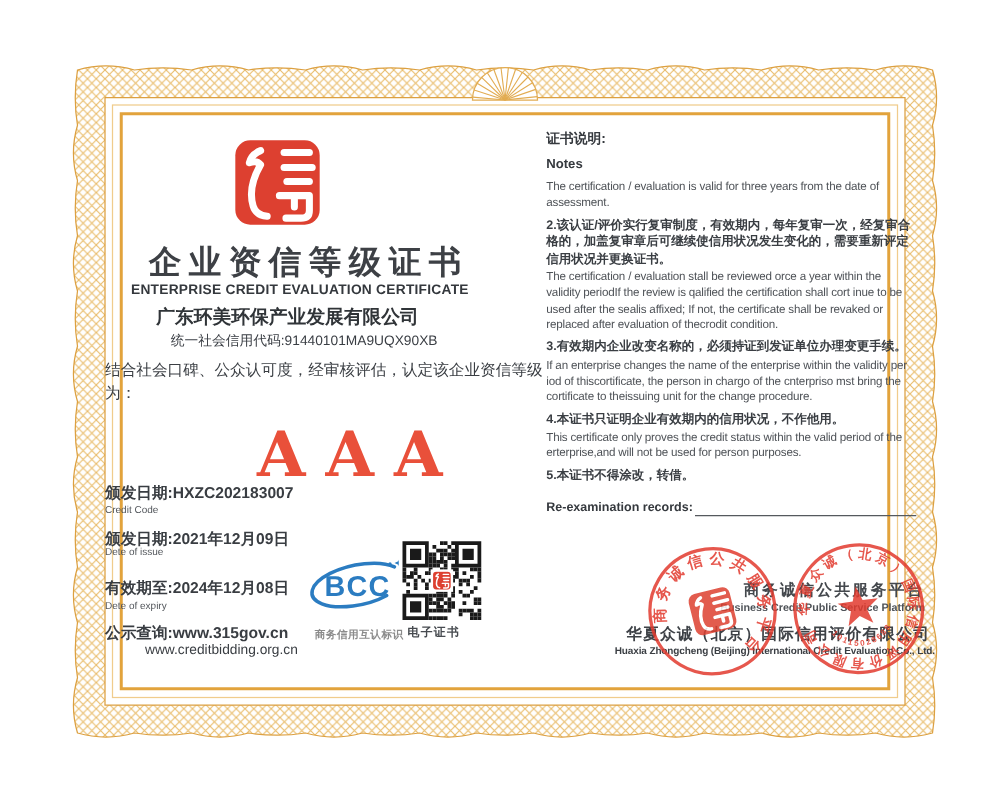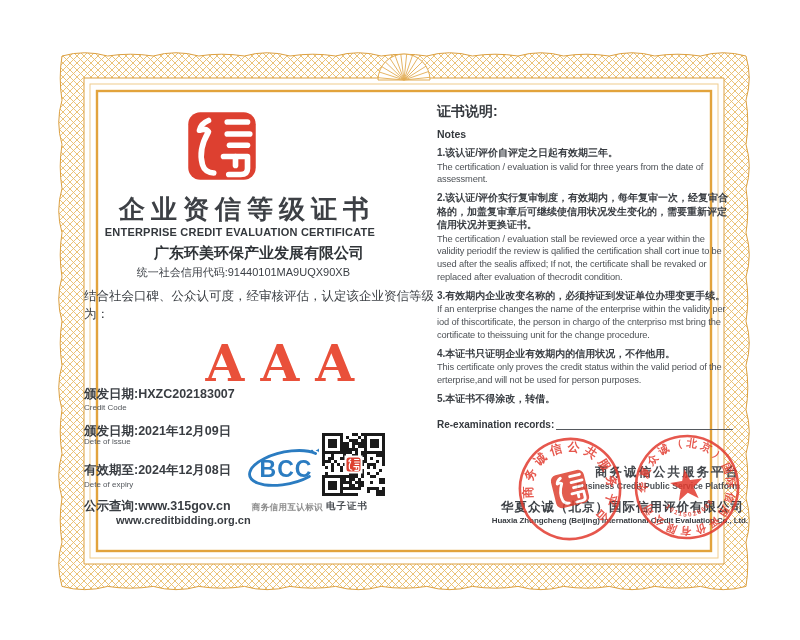--- a/index.html
+++ b/index.html
@@ -12,44 +12,44 @@
   .layer{position:absolute;left:0;top:0;pointer-events:none;}
   .abs{position:absolute;}
   .ctr{text-align:right;}
   .nw{white-space:nowrap;}
 
   
   .title-cn{left:75px;top:192px;width:300px;font-size:26px;font-weight:bold;
     letter-spacing:6px;color:#3d4045;}
   .title-en{left:75px;top:226px;width:300px;font-size:11px;font-weight:600;
     letter-spacing:.2px;color:#34383d;}
-  .company{left:84px;top:244px;width:280px;font-size:15px;font-weight:bold;color:#303438;}
+  .company{left:55px;top:244px;width:280px;font-size:15px;font-weight:bold;color:#303438;}
   .soc-code{left:70px;top:265px;width:280px;font-size:11px;color:#3a3e44;}
 
   
   .statement{left:84px;top:288px;font-size:12.5px;line-height:17.5px;color:#3a3e43;}
   .statement .ind{text-indent:26px;}
 
   
   .rating{left:70px;top:334px;width:300px;font-family:"DejaVu Serif","Liberation Serif",serif;
     font-size:50px;font-weight:bold;color:#e9503a;letter-spacing:16px;}
 
   
   .f-cn{left:84px;font-size:12.5px;font-weight:600;color:#393d42;}
   .f-en{left:84px;font-size:8px;color:#53575c;}
-  .url2{left:116px;top:514px;font-size:11px;font-weight:700;color:#393d42;}
+  .url2{left:116px;top:514px;font-size:11px;font-weight:400;color:#393d42;}
 
   .bcc-label{left:243px;top:502px;width:80px;font-size:8.5px;font-weight:600;
     color:#8b8b8b;letter-spacing:.4px;}
   .qr-label{left:326px;top:500px;font-size:9.5px;font-weight:bold;
     letter-spacing:1px;color:#474b50;}
 
   
   .notes{left:437px;top:103px;width:296px;}
-  .n-hcn{font-size:14px;font-weight:bold;color:#35393e;margin-bottom:7px;}
+  .n-hcn{font-size:11px;font-weight:bold;color:#35393e;margin-bottom:7px;}
   .n-hen{font-size:10.5px;font-weight:bold;color:#35393e;margin-bottom:6px;}
   .n-cn{font-size:10px;font-weight:600;color:#3a3e43;line-height:13.5px;margin-bottom:1px;}
   .n-en{font-size:9.3px;color:#4e5257;line-height:12.8px;letter-spacing:-.15px;margin-bottom:5px;}
   .review{margin-top:13px;}
   .r-cn{font-size:10.5px;font-weight:bold;color:#35393e;margin-bottom:5px;}
   .r-en{font-size:10px;font-weight:bold;color:#35393e;display:flex;align-items:center;}
   .r-en .fill-line{flex:1;border-bottom:1px solid #55595e;margin-left:2px;height:11px;}
 
   
   .platform-cn{left:495px;top:464px;width:245px;font-size:12.5px;font-weight:bold;
@@ -300,21 +300,20 @@
 <div class="abs f-cn nw" style="top:498px">公示查询:www.315gov.cn</div>
 <div class="abs url2 nw">www.creditbidding.org.cn</div>
 
 <div class="abs ctr bcc-label nw">商务信用互认标识</div>
 <div class="abs qr-label nw">电子证书</div>
 
 <div class="abs notes">
   <div class="n-hcn">证书说明:</div>
   <div class="n-hen">Notes</div>
 
-  <div class="n-cn">1.该认证/评价自评定之日起有效期三年。</div>
   <div class="n-en">The certification / evaluation is valid for three years from the date of assessment.</div>
   <div class="n-cn">2.该认证/评价实行复审制度，有效期内，每年复审一次，经复审合格的，加盖复审章后可继续使信用状况发生变化的，需要重新评定信用状况并更换证书。</div>
   <div class="n-en">The certification / evaluation stall be reviewed orce a year within the validity periodIf the review is qalified the certification shall cort inue to be used after the sealis affixed; If not, the certificate shall be revaked or replaced after evaluation of thecrodit condition.</div>
   <div class="n-cn">3.有效期内企业改变名称的，必须持证到发证单位办理变更手续。</div>
   <div class="n-en">If an enterprise changes the name of the enterprise within the validity per iod of thiscortificate, the person in chargo of the cnterpriso mst bring the cortificate to theissuing unit for the change procedure.</div>
   <div class="n-cn">4.本证书只证明企业有效期内的信用状况，不作他用。</div>
   <div class="n-en">This certificate only proves the credit status within the valid period of the erterprise,and will not be used for person purposes.</div>
   <div class="n-cn">5.本证书不得涂改，转借。</div>
 
   <div class="review">

